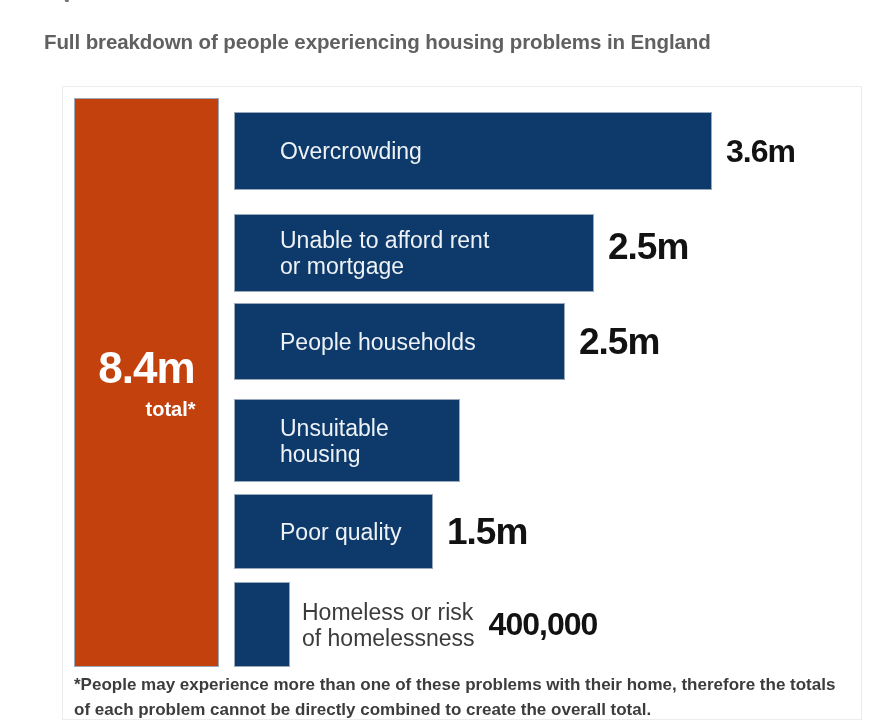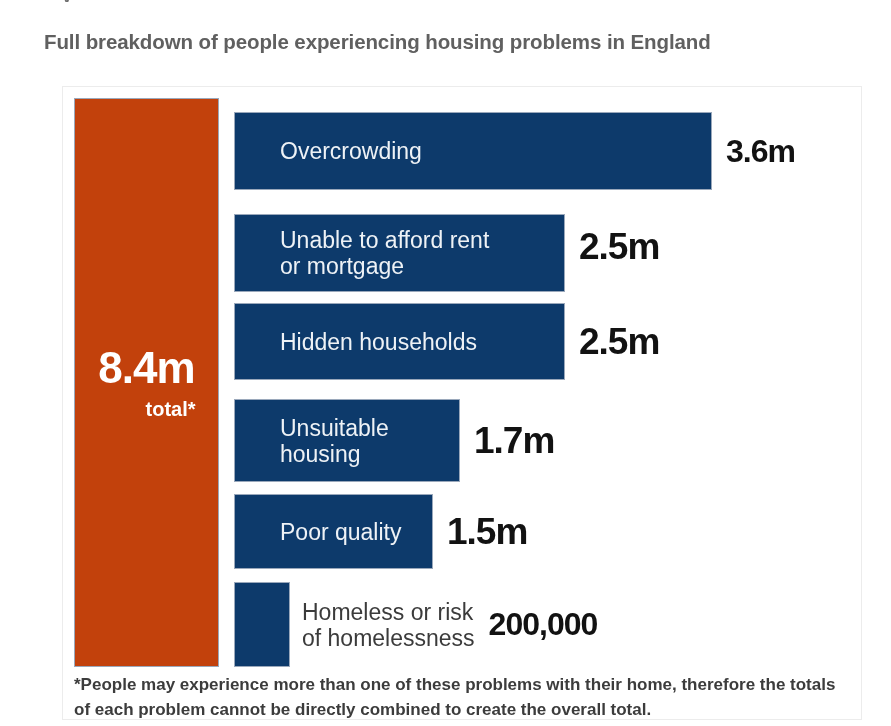--- a/index.html
+++ b/index.html
@@ -166,54 +166,53 @@
   <div class="rows">
 
     <div class="bar-row" style="top:14px;height:78px;">
       <div class="bar" style="width:478px;">
         <span class="bar-label">Overcrowding</span>
       </div>
       <span class="bar-value big">3.6m</span>
     </div>
 
     <div class="bar-row" style="top:110px;height:78px;">
-      <div class="bar" style="width:331px;margin-top:11px;">
+      <div class="bar" style="width:360px;margin-top:11px;">
         <span class="bar-label">Unable to afford rent
 or mortgage</span>
       </div>
       <span class="bar-value">2.5m</span>
     </div>
 
     <div class="bar-row" style="top:205px;height:77px;">
       <div class="bar" style="width:331px;">
-        <span class="bar-label">Hidden households</span>
+        <span class="bar-label">People households</span>
       </div>
       <span class="bar-value">2.5m</span>
     </div>
 
     <div class="bar-row" style="top:301px;height:83px;">
       <div class="bar" style="width:226px;">
         <span class="bar-label">Unsuitable
 housing</span>
       </div>
-      <span class="bar-value">1.7m</span>
     </div>
 
     <div class="bar-row" style="top:396px;height:75px;">
       <div class="bar" style="width:199px;">
         <span class="bar-label">Poor quality</span>
       </div>
       <span class="bar-value">1.5m</span>
     </div>
 
     <div class="bar-row" style="top:484px;height:85px;justify-content:center;">
       <div class="bar" style="width:56px;"></div>
       <span class="bar-label-outside">Homeless or risk
 of homelessness</span>
-      <span class="bar-value big">200,000</span>
+      <span class="bar-value big">400,000</span>
     </div>
 
   </div>
 
   <div class="footnote">*People may experience more than one of these problems with their home, therefore the totals
 of each problem cannot be directly combined to create the overall total.</div>
 
 </div>
 
 </body></html>

